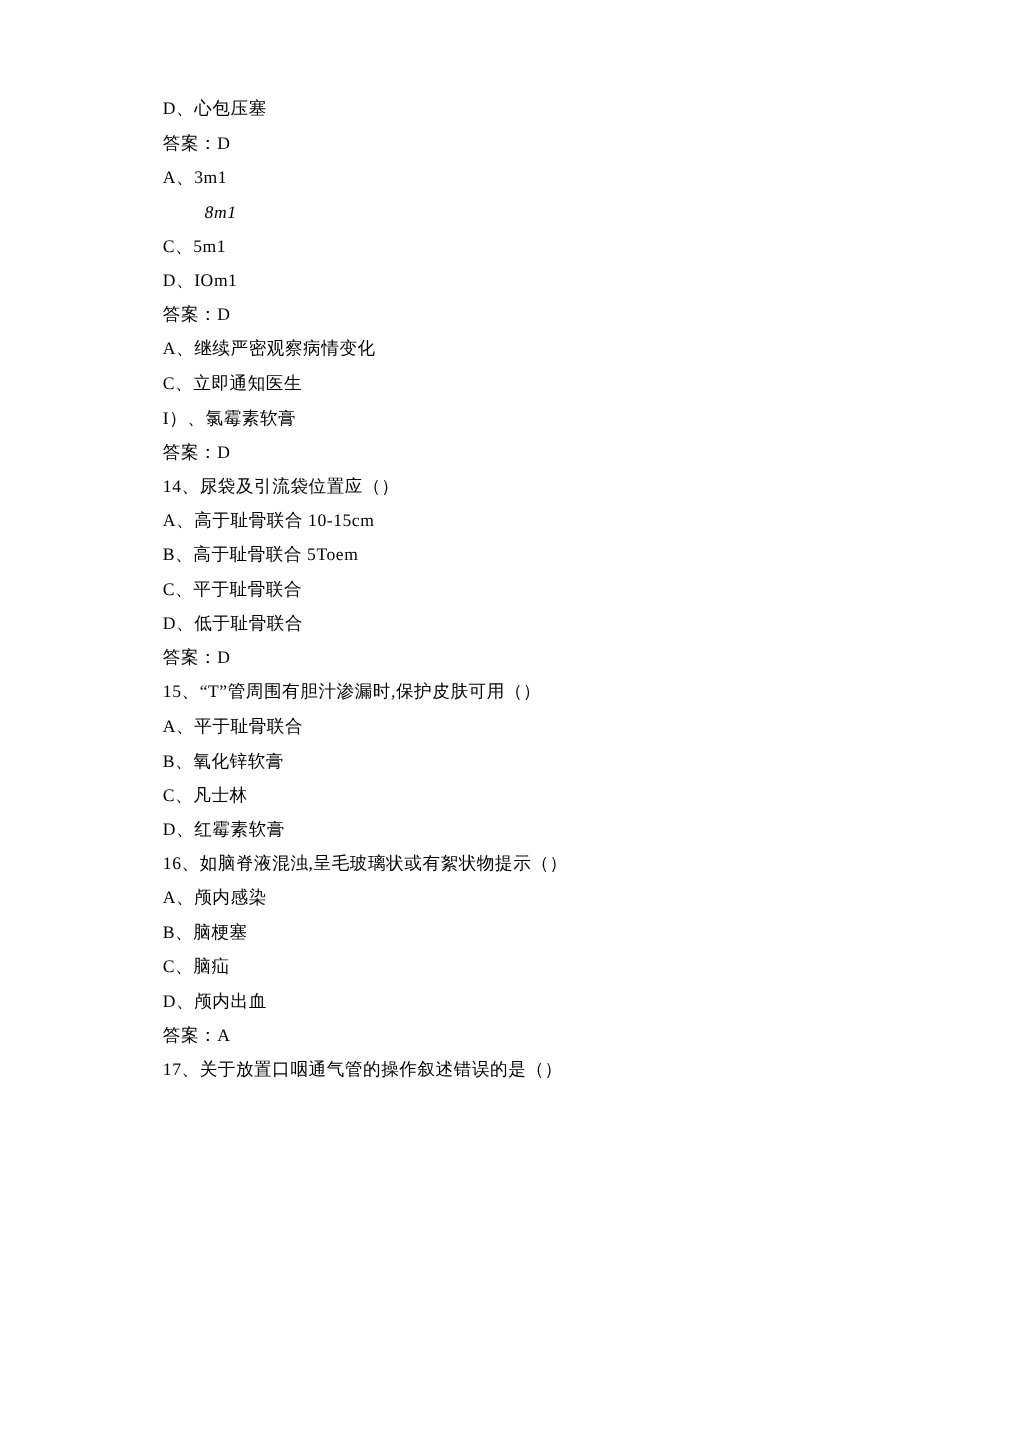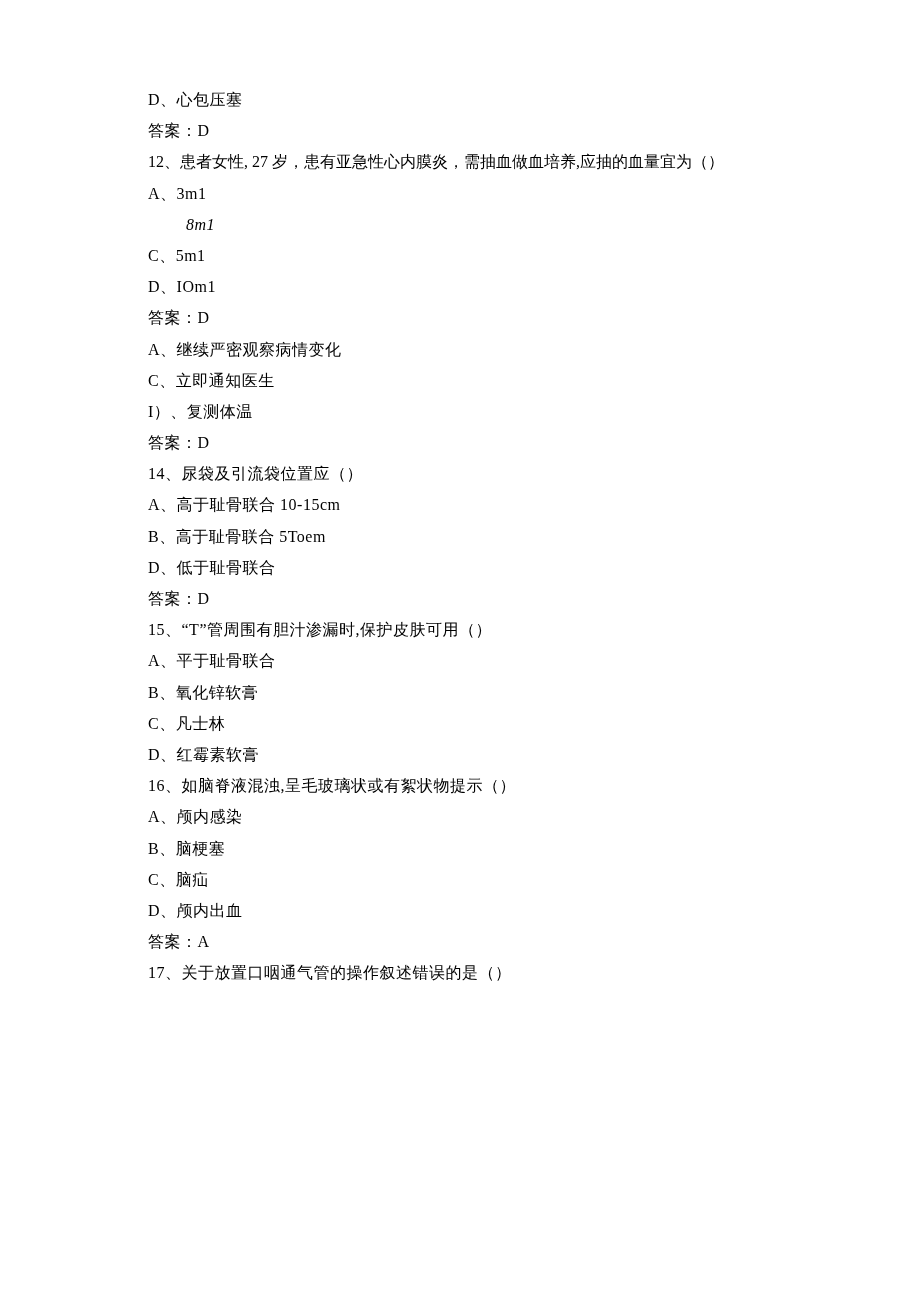--- a/index.html
+++ b/index.html
@@ -30,35 +30,35 @@
   }
 </style>
 </head>
 <body>
 
 <div class="page">
 
   <div class="line">D、心包压塞</div>
   <div class="line">答案：D</div>
 
-  <div class="multi-line">12、患者女性, 27 岁，患有亚急性心内膜炎，需抽血做血培养,应抽的血量宜为（）</div>
   <div class="line">A、3m1</div>
   <div class="line indent-b-extra">8m1</div>
   <div class="line">C、5m1</div>
   <div class="line">D、IOm1</div>
   <div class="line">答案：D</div>
 
   <div class="line">A、继续严密观察病情变化</div>
   <div class="line">C、立即通知医生</div>
-  <div class="line">I）、复测体温</div>
+  <div class="line">I）、氯霉素软膏</div>
   <div class="line">答案：D</div>
 
   <div class="line">14、尿袋及引流袋位置应（）</div>
   <div class="line">A、高于耻骨联合 10-15cm</div>
   <div class="line">B、高于耻骨联合 5Toem</div>
+  <div class="line">C、平于耻骨联合</div>
   <div class="line">D、低于耻骨联合</div>
   <div class="line">答案：D</div>
 
   <div class="line">15、“T”管周围有胆汁渗漏时,保护皮肤可用（）</div>
   <div class="line">A、平于耻骨联合</div>
   <div class="line">B、氧化锌软膏</div>
   <div class="line">C、凡士林</div>
   <div class="line">D、红霉素软膏</div>
 
   <div class="line">16、如脑脊液混浊,呈毛玻璃状或有絮状物提示（）</div>

